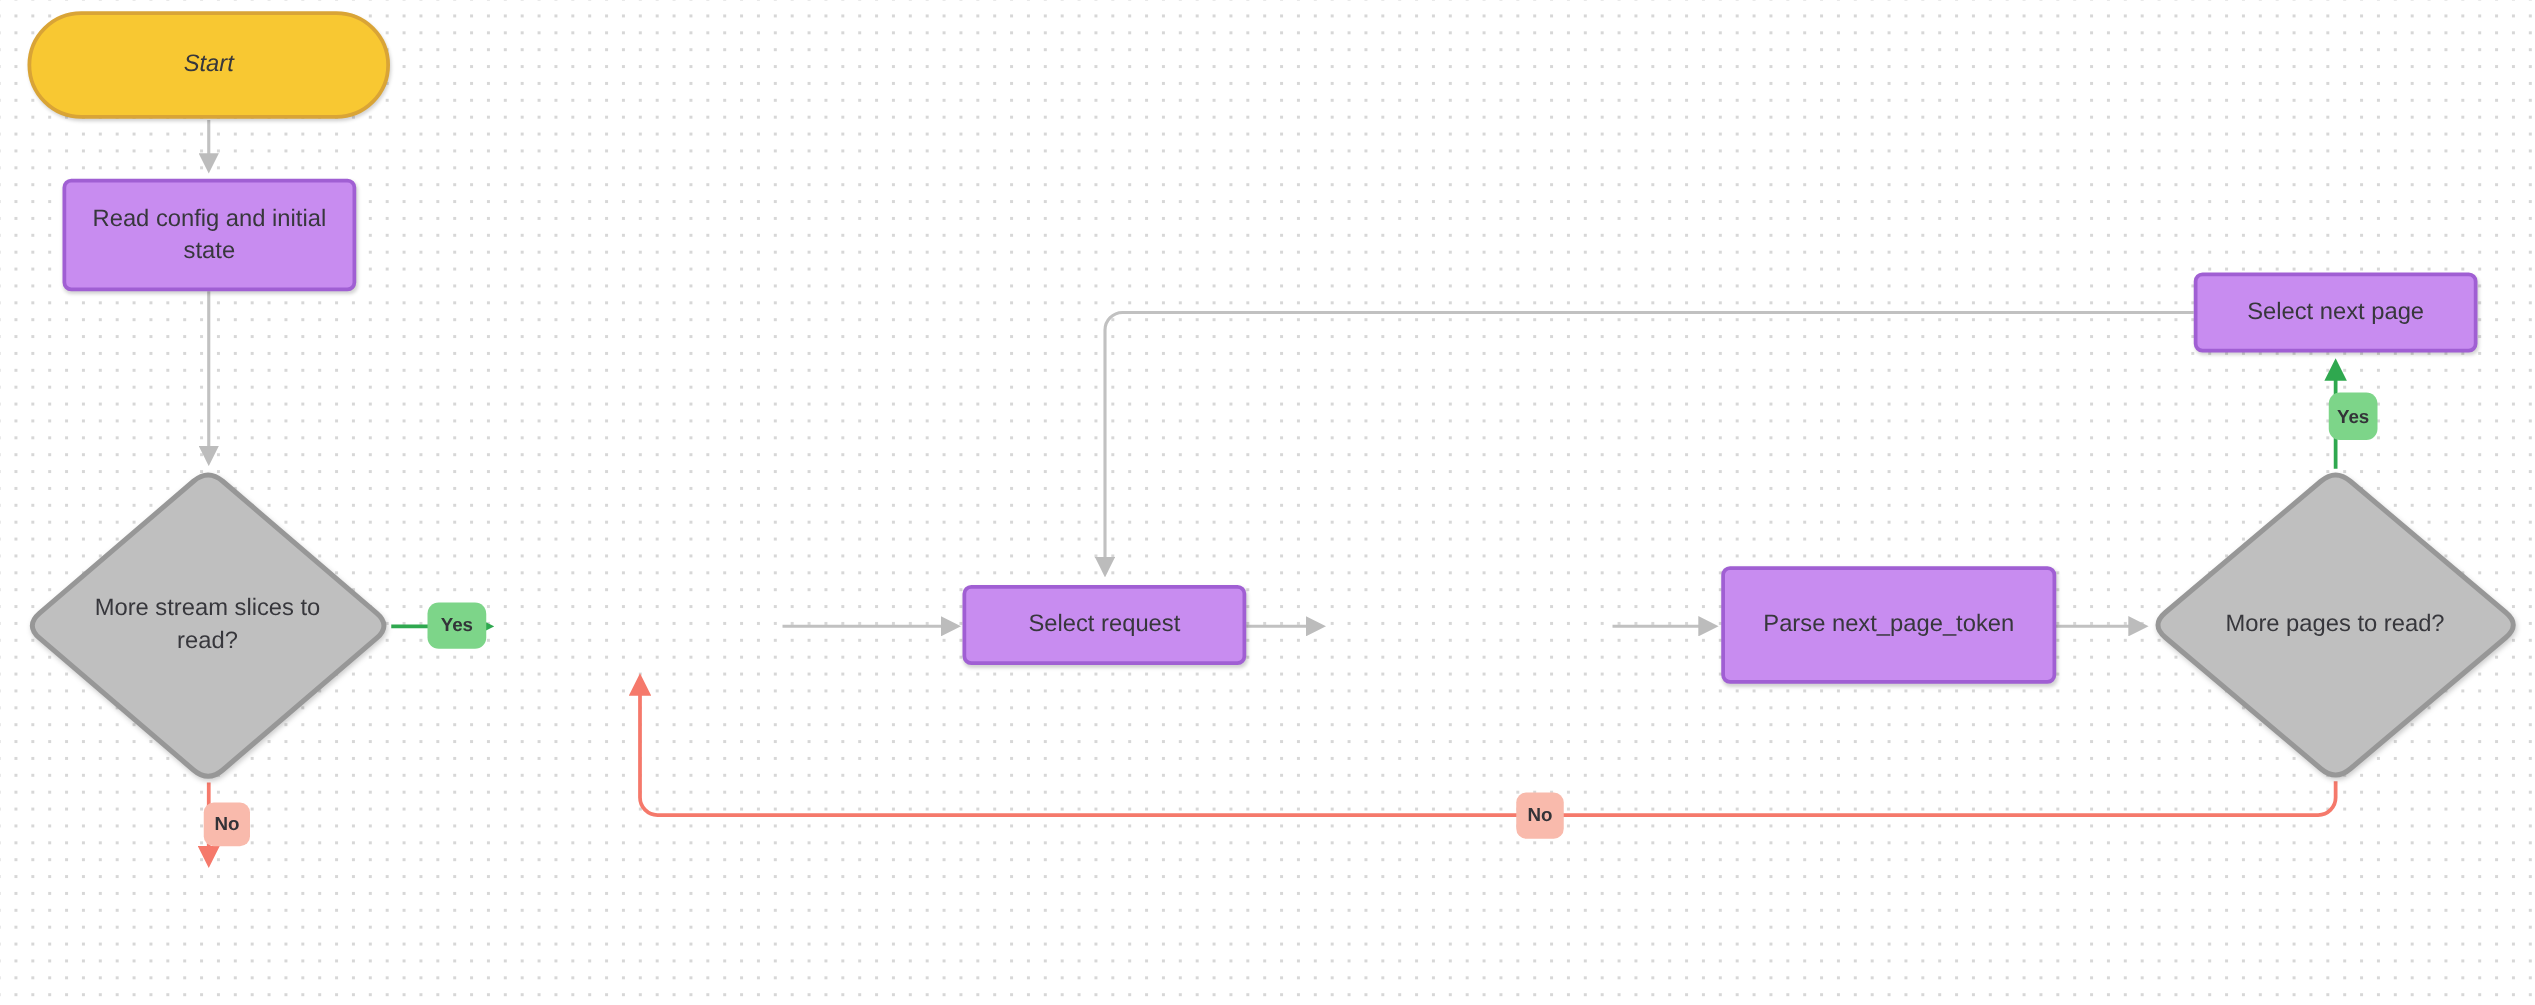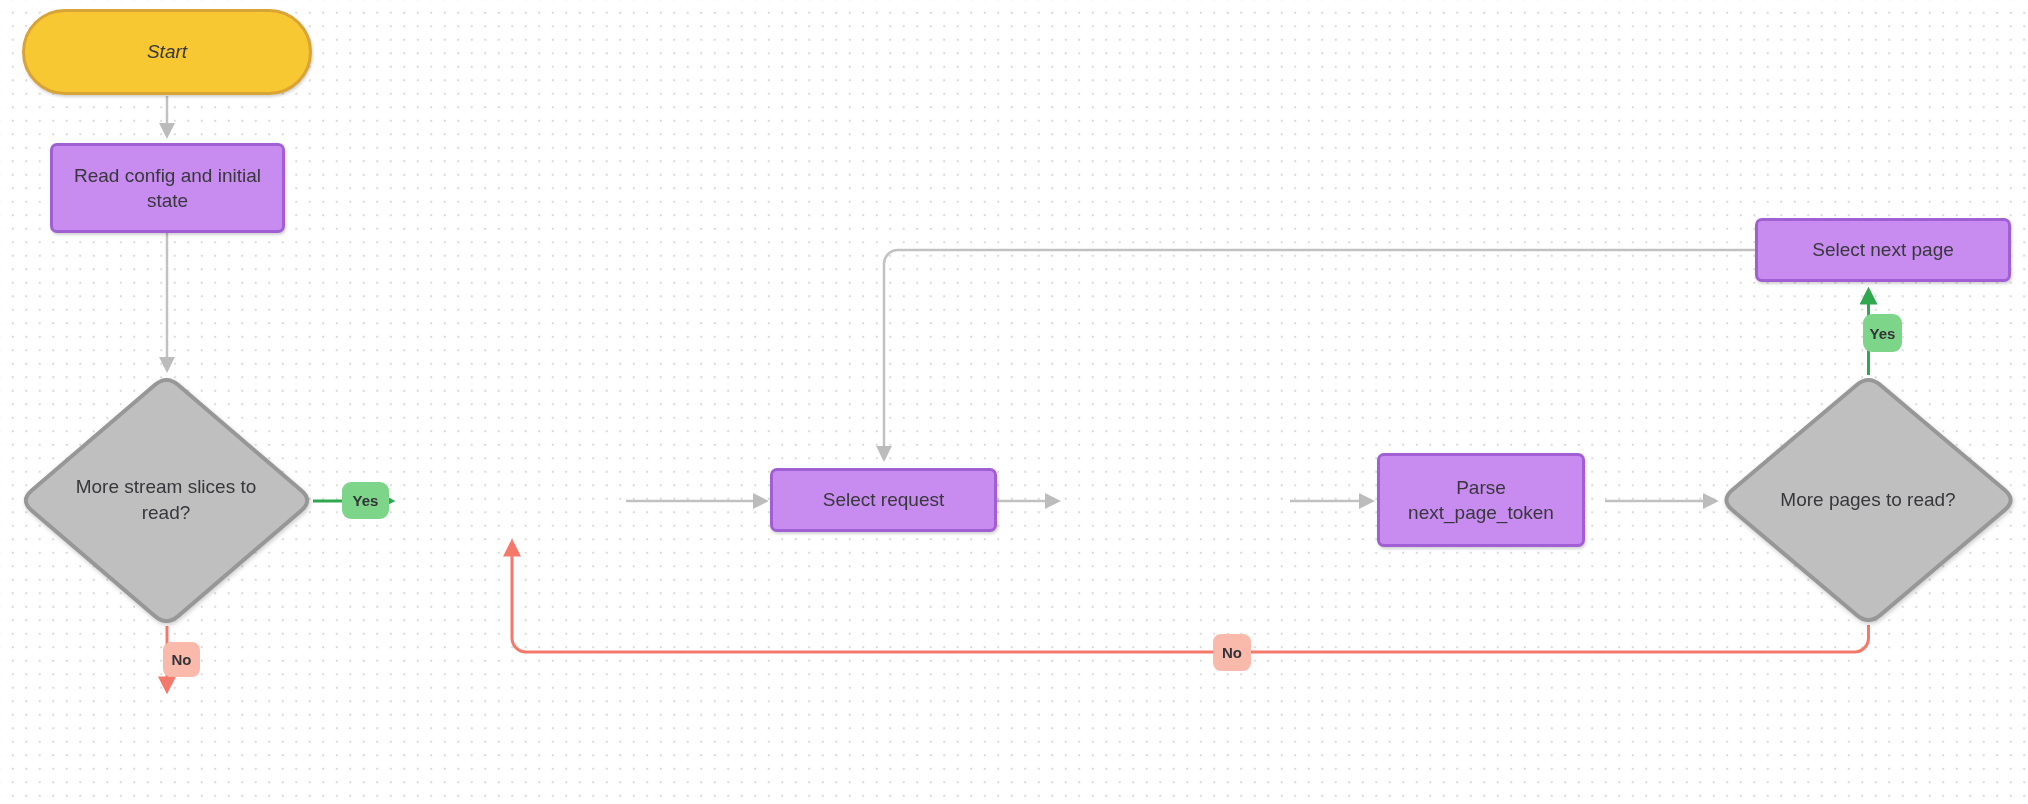--- a/index.html
+++ b/index.html
@@ -128,25 +128,25 @@
   <div class="node process" style="left:50px; top:143px; width:235px; height:90px;">
     <span>Read config and initial state</span>
   </div>
 
 
   <div class="node process" style="left:770px; top:468px; width:227px; height:64px;">
     <span>Select request</span>
   </div>
 
 
-  <div class="node process" style="left:1377px; top:453px; width:208px; height:94px;">
+  <div class="node process" style="left:1377px; top:453px; width:268px; height:94px;">
     <span>Parse next_page_token</span>
   </div>
 
-  <div class="node process" style="left:1755px; top:218px; width:256px; height:64px;">
+  <div class="node process" style="left:1755px; top:218px; width:227px; height:64px;">
     <span>Select next page</span>
   </div>
 
   <div class="diamond-label" style="left:56px; top:500px;">
     <span>More stream slices to read?</span>
   </div>
 
   <div class="diamond-label" style="left:1758px; top:500px;">
     <span>More pages to read?</span>
   </div>

